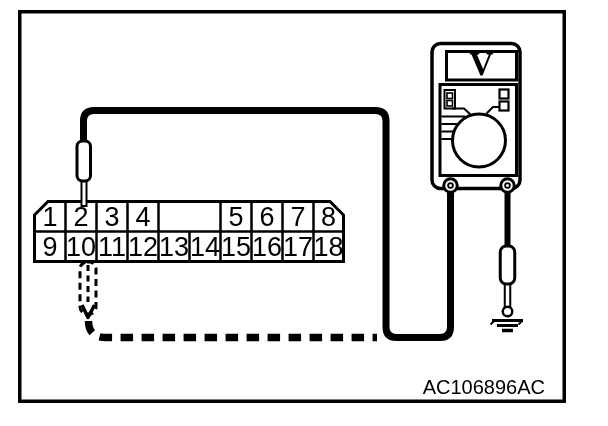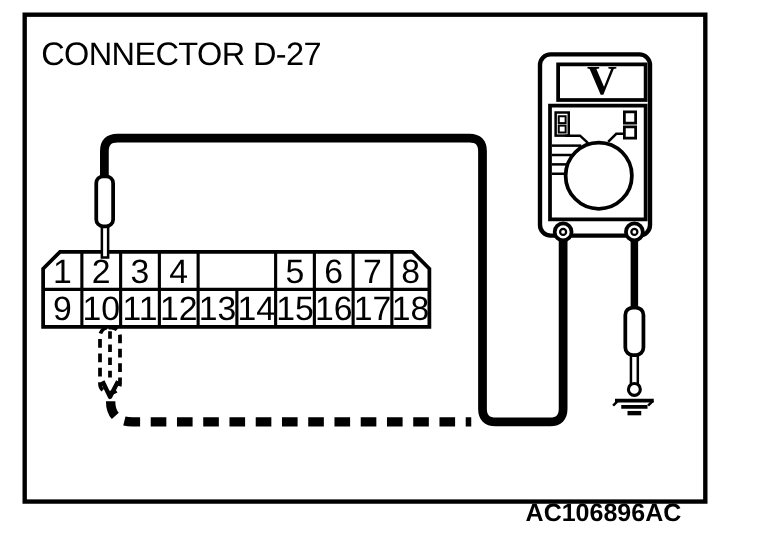--- a/index.html
+++ b/index.html
@@ -20,24 +20,23 @@
     font-size: 26px;
     line-height: 31px;
     letter-spacing: -0.5px;
     white-space: nowrap;
   }
   .figure-code {
     position: absolute;
     right: 63px;
     top: 376px;
     font-size: 20px;
-    font-weight: bold;
+    font-weight: normal;
     letter-spacing: 0px;
     white-space: nowrap;
-    margin-top: 24px;
   }
   .pin-num {
     font-family: "Liberation Sans", sans-serif;
     font-size: 27px;
     fill: #000000;
     text-anchor: middle;
   }
   .v-label {
     font-family: "Liberation Serif", serif;
     font-weight: bold;
@@ -167,18 +166,17 @@
         <line x1="492" y1="320.5" x2="523" y2="320.5" stroke-width="3"></line>
         <line x1="490.5" y1="324.5" x2="494.5" y2="320.5" stroke-width="2"></line>
         <line x1="518.5" y1="324.5" x2="522.5" y2="320.5" stroke-width="2"></line>
         <line x1="497" y1="325.5" x2="518" y2="325.5" stroke-width="3"></line>
         <line x1="502" y1="330.5" x2="513" y2="330.5" stroke-width="3.5"></line>
       </g>
     </g>
   </svg>
 
   <div class="title-block">
-    <div>CONNECTOR D-27</div>
   </div>
 
   <div class="figure-code">AC106896AC</div>
 
 </div>
 
 </body></html>

